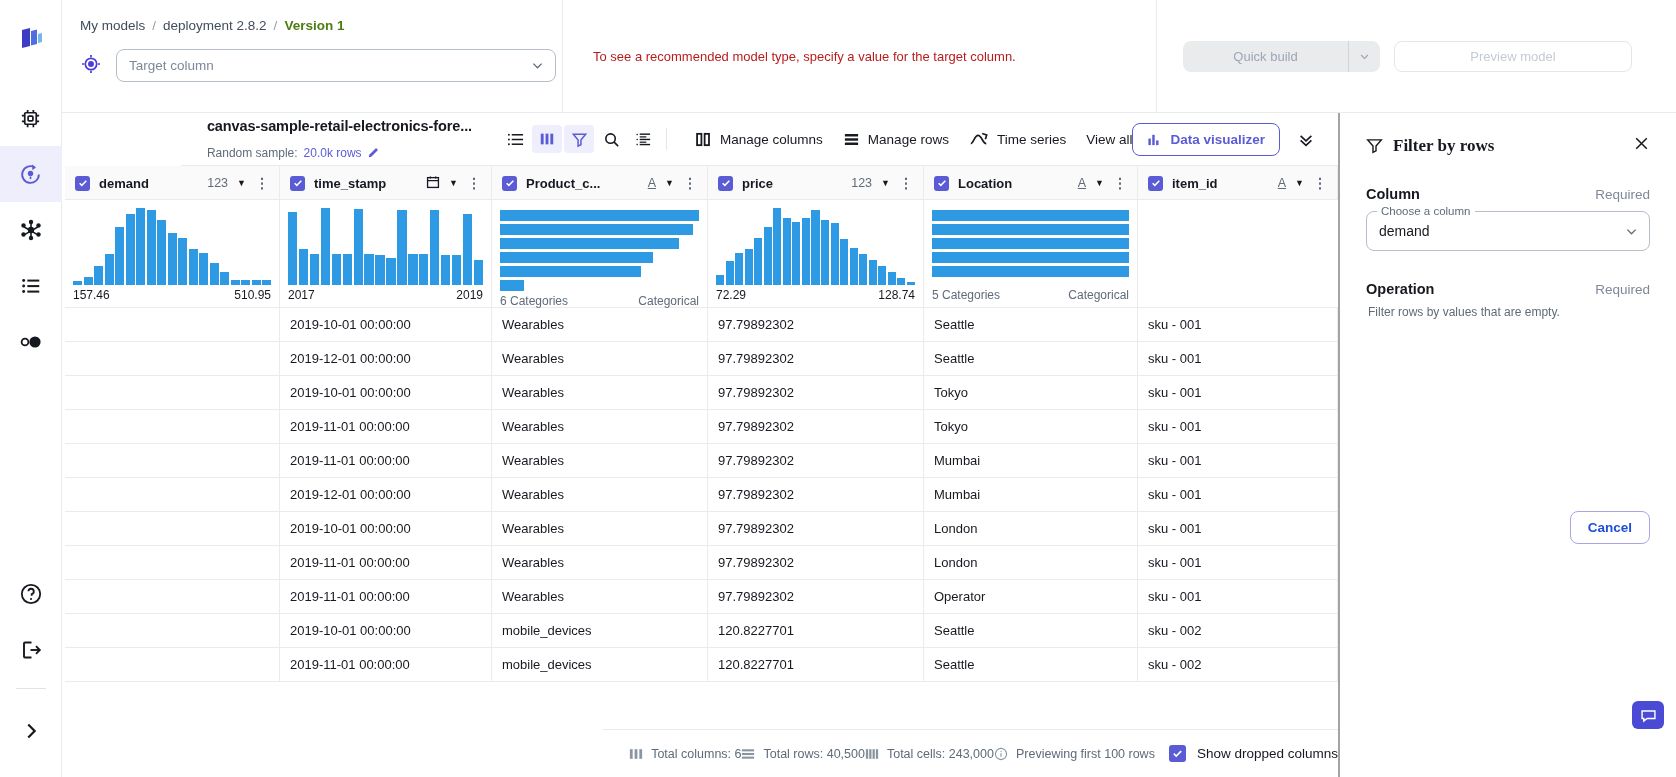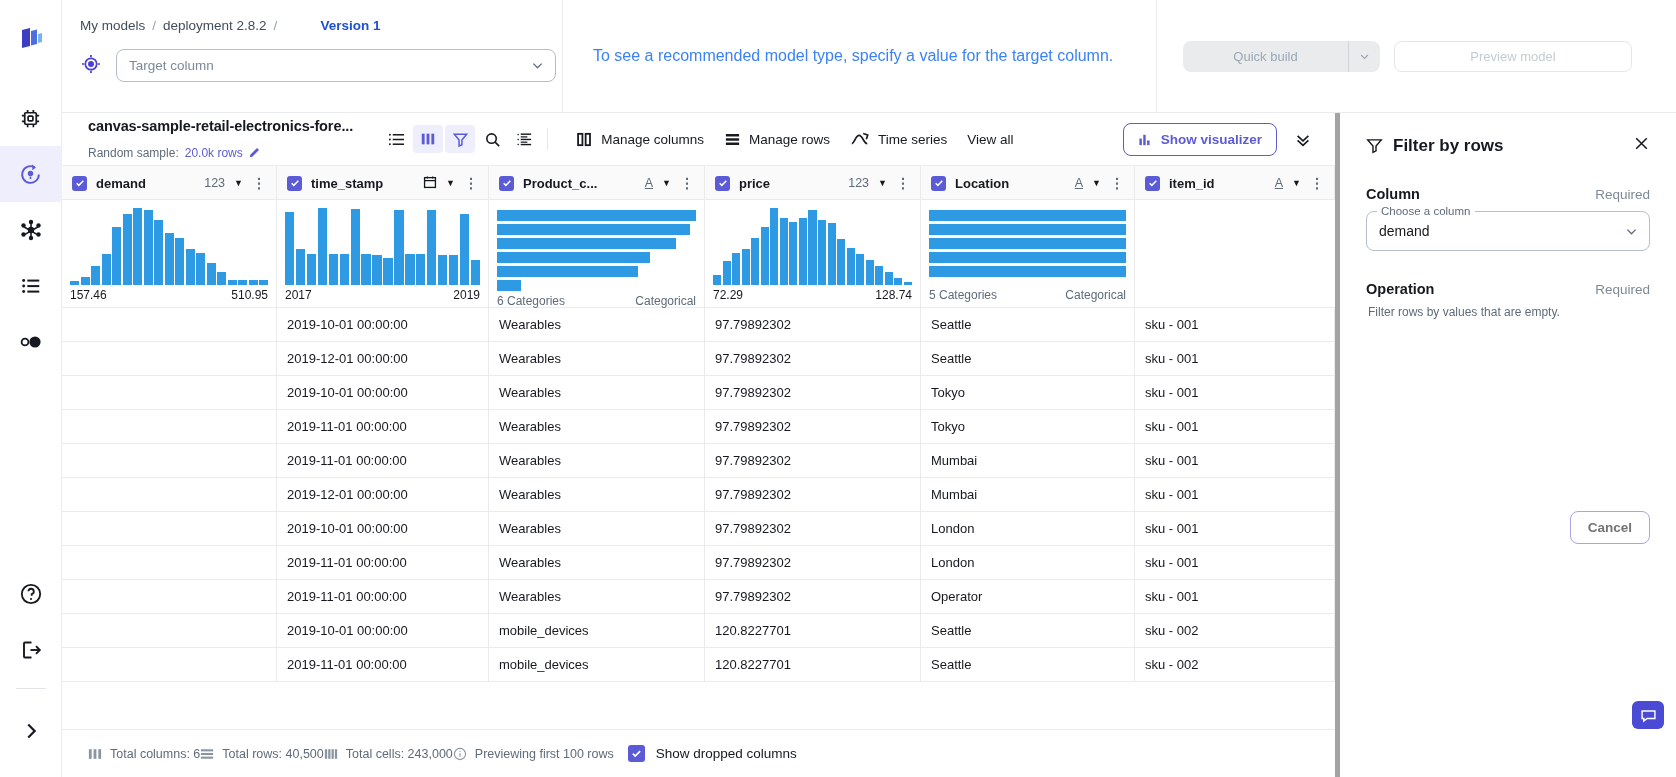--- a/index.html
+++ b/index.html
@@ -40,34 +40,34 @@
     height: 113px;
     border-bottom: 1px solid #e9ebed;
     display: flex; align-items: stretch;
     background: #fff;
     flex: 0 0 113px;
   }
   .topbar-left { width: 500px; padding: 18px 0 0 18px; flex: 0 0 500px; }
   .breadcrumb { font-size: 13.5px; color: #414d5c; display: flex; align-items: flex-end; gap: 7px; }
   .breadcrumb a { color: #414d5c; text-decoration: none; cursor: pointer; }
   .breadcrumb .sep { color: #95a0ad; }
-  .breadcrumb .current { font-weight: bold; color: #1d4ed8; margin-left: 36px; }
+  .breadcrumb .current { font-weight: bold; color: #4d7c0f; }
   .target-row { display: flex; align-items: center; gap: 14px; margin-top: 16px; }
   .target-select {
     width: 440px; height: 33px;
     border: 1px solid #b6bec9; border-radius: 8px;
     display: flex; align-items: center; justify-content: space-between;
     padding: 0 12px; background: #fff; cursor: pointer;
   }
   .target-select span { color: #7d8998; font-size: 13.5px; }
   .topbar-mid {
     flex: 1 1 auto; border-left: 1px solid #e9ebed;
     display: flex; align-items: center; padding-left: 30px;
   }
-  .topbar-mid p { font-size: 16px; color: #3b82f6; }
+  .topbar-mid p { font-size: 13px; color: #b91c1c; }
   .topbar-right {
     flex: 0 0 520px; border-left: 1px solid #e9ebed;
     display: flex; align-items: center; gap: 14px; padding-left: 26px;
   }
   .btn-split { display: flex; }
   .btn-quick {
     width: 165px; height: 31px; background: #e9ebed; color: #9ba7b6;
     border: none; border-radius: 8px 0 0 8px;
     font-size: 13px; display: flex; align-items: center; justify-content: center;
     cursor: default;
@@ -79,21 +79,21 @@
   }
   .btn-preview {
     width: 238px; height: 31px; background: #fff; color: #c5cbd3;
     border: 1px solid #e4e6e9; border-radius: 8px;
     font-size: 13px; display: flex; align-items: center; justify-content: center;
     cursor: default;
   }
 
   
   .body { flex: 1 1 auto; display: flex; min-height: 0; }
-  .tablewrap { flex: 1 1 auto; display: flex; flex-direction: column; min-width: 0; border-right: 5px solid #a3a3a3;}
+  .tablewrap { flex: 1 1 auto; display: flex; flex-direction: column; min-width: 0; border-right: 2px solid #a3a3a3; align-items: flex-end;}
 
   
   .datatoolbar {
     height: 53px; flex: 0 0 53px;
     display: flex; align-items: center; padding: 0 16px 0 26px;
     border-bottom: 1px solid #e9ebed; background: #fff; gap: 0;
   }
   .ds-name { font-size: 14.5px; font-weight: bold; color: #16191f; letter-spacing: -.1px;}
   .ds-sub { font-size: 12px; color: #5f6b7a; margin-top: 12px; display: flex; align-items: center; gap: 6px; }
   .ds-sub .link { color: #5b5bd6; cursor: pointer; }
@@ -162,39 +162,39 @@
   .footer {
     height: 48px; flex: 0 0 48px; border-top: 1px solid #e9ebed;
     display: flex; align-items: center; padding-left: 26px; background: #fff;
   }
   .fstat { display: flex; align-items: center; gap: 8px; font-size: 12.5px; color: #5f6b7a; }
   .fcheck { display: flex; align-items: center; gap: 11px; margin-left: 14px; font-size: 13.5px; color: #16191f; }
 
   
   .rpanel { flex: 0 0 336px; width: 336px; background: #fff; padding: 22px 26px 0 26px; position: relative; }
   .rp-head { display: flex; align-items: center; justify-content: space-between; }
-  .rp-title { display: flex; align-items: center; gap: 10px; font-size: 17px; font-weight: bold; color: #16191f; }
+  .rp-title { display: flex; align-items: center; gap: 10px; font-size: 17px; font-weight: bold; color: #16191f; font-family: Liberation Serif, serif; }
   .rp-close { cursor: pointer; color: #16191f; }
   .rp-label-row { display: flex; justify-content: space-between; align-items: baseline; margin-top: 30px; }
   .rp-label { font-size: 14.5px; font-weight: bold; color: #16191f; }
   .rp-req { font-size: 13.5px; color: #7d8998; }
   .field {
     margin-top: 9px; border: 1px solid #b6bec9; border-radius: 8px; height: 40px;
     position: relative; display: flex; align-items: center; padding: 0 12px; cursor: pointer; background:#fff;
   }
   .field .flabel {
     position: absolute; top: -7px; left: 10px; background: #fff; padding: 0 4px;
     font-size: 11.5px; color: #5f6b7a;
   }
   .field .fval { font-size: 14px; color: #16191f; flex: 1 1 auto; }
   .fhint { font-size: 12px; color: #5f6b7a; margin-top: 8px; padding-left: 2px; }
   .btn-cancel {
     position: absolute; right: 26px; top: 398px;
     height: 33px; padding: 0 17px; border: 1px solid #a5a5e8; border-radius: 8px;
-    color: #737373; font-size: 13.5px; font-weight: bold; background: #fff;
+    color: #1d4ed8; font-size: 13.5px; font-weight: bold; background: #fff;
     display: flex; align-items: center; cursor: pointer;
   }
   
   .chat {
     position: absolute; right: 12px; bottom: 48px;
     width: 32px; height: 28px; border-radius: 6px; background: #4a4ad4;
     display: flex; align-items: center; justify-content: center; cursor: pointer;
   }
 </style>
 </head>
@@ -425,21 +425,21 @@
           </div>
 
           <div class="tb-grow"></div>
 
           <div class="btn-dv">
             <svg width="15" height="15" viewBox="0 0 16 16" fill="#5b5bd6">
               <rect x="1.5" y="7" width="2.6" height="7"></rect>
                 <rect x="5.6" y="3" width="2.6" height="11"></rect>
                 <rect x="9.7" y="9" width="2.6" height="5"></rect>
             </svg>
-            <span>Show visualizer</span>
+            <span>Data visualizer</span>
           </div>
           <div class="chev-btn">
             <svg width="18" height="18" viewBox="0 0 20 20" fill="none" stroke="#16191f" stroke-width="1.8">
               <path d="M4 6.5 10 12 16 6.5"></path>
                 <path d="M4 11.5 10 17 16 11.5"></path>
             </svg>
           </div>
         </div>
 
         <div class="grid">

